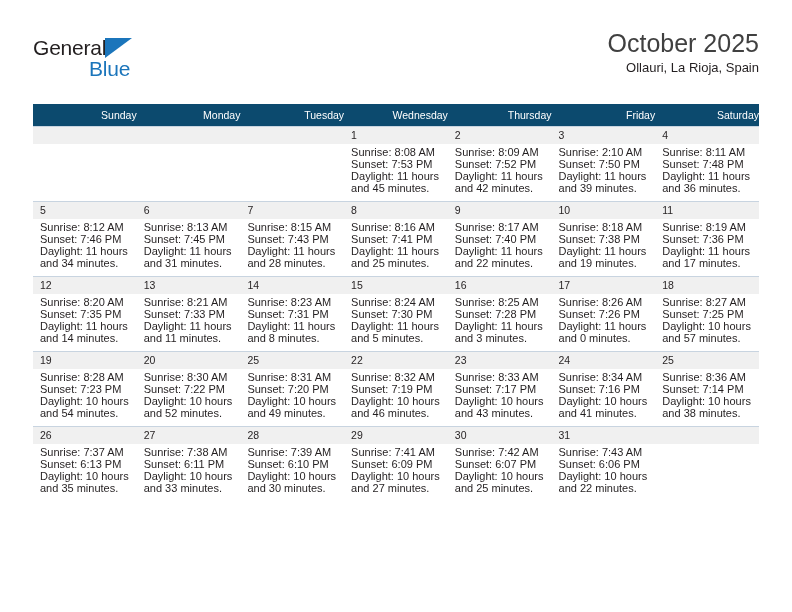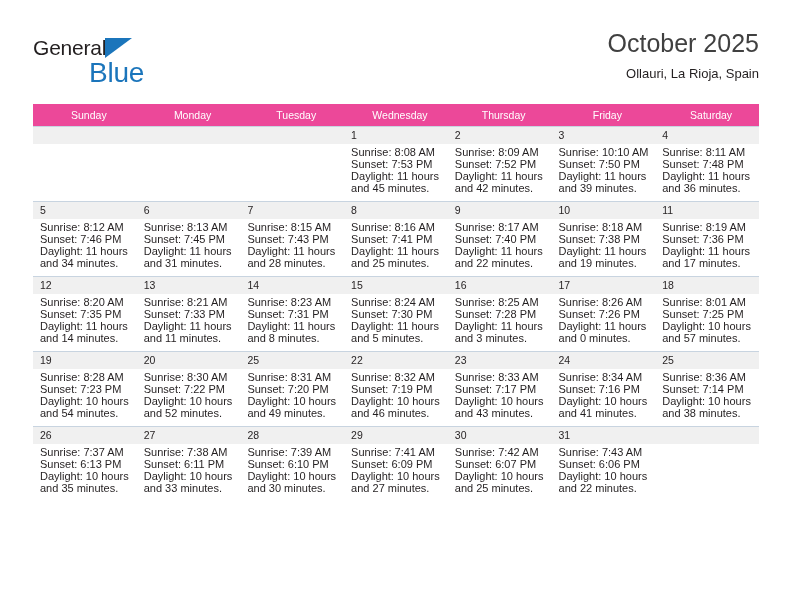--- a/index.html
+++ b/index.html
@@ -51,60 +51,59 @@
     top: 2px;
     width: 0;
     height: 0;
     border-left: 27px solid #1b75bb;
     border-bottom: 20px solid transparent;
   }
   .logo-blue {
     position: absolute;
     left: 56px;
     top: 21px;
-    font-size: 28px;
+    font-size: 21px;
     letter-spacing: -0.2px;
     color: #1b75bb;
     font-family: "Liberation Sans", sans-serif;
   }
   .title-block {
     position: absolute;
     right: 0;
     top: 0;
     text-align: right;
   }
   .cal-title {
     font-size: 25px;
     color: #404040;
     line-height: 30px;
     white-space: nowrap;
   }
   .cal-subtitle {
     font-size: 13px;
     color: #231f20;
     line-height: 20px;
-    margin-top: 6px;
     white-space: nowrap;
   }
 
   
   .calendar {
     position: absolute;
     left: 33px;
     top: 104px;
     width: 726px;
     border-collapse: collapse;
     table-layout: fixed;
   }
   .calendar th {
-    background: #ec4899;
+    background: #0c4a6e;
     color: #ffffff;
     font-size: 10.5px;
     font-weight: normal;
-    text-align: center;
+    text-align: right;
     padding: 5px 0 5px 8px;
     height: 11px;
     border: none;
   }
   .calendar td {
     width: 103.7px;
     height: 74px;
     vertical-align: top;
     padding: 0;
     border-top: 1px solid #c8d4e0;
@@ -228,21 +227,21 @@
                 <div>Sunset: 7:52 PM</div>
                 <div>Daylight: 11 hours</div>
                 <div>and 42 minutes.</div>
               </div>
             </div>
           </td>
           <td>
             <div class="cell-inner">
               <div class="daynum-band">3</div>
               <div class="cell-body">
-                <div>Sunrise: 10:10 AM</div>
+                <div>Sunrise: 2:10 AM</div>
                 <div>Sunset: 7:50 PM</div>
                 <div>Daylight: 11 hours</div>
                 <div>and 39 minutes.</div>
               </div>
             </div>
           </td>
           <td>
             <div class="cell-inner">
               <div class="daynum-band">4</div>
               <div class="cell-body">
@@ -397,21 +396,21 @@
                 <div>Sunset: 7:26 PM</div>
                 <div>Daylight: 11 hours</div>
                 <div>and 0 minutes.</div>
               </div>
             </div>
           </td>
           <td>
             <div class="cell-inner">
               <div class="daynum-band">18</div>
               <div class="cell-body">
-                <div>Sunrise: 8:01 AM</div>
+                <div>Sunrise: 8:27 AM</div>
                 <div>Sunset: 7:25 PM</div>
                 <div>Daylight: 10 hours</div>
                 <div>and 57 minutes.</div>
               </div>
             </div>
           </td>
         </tr>
         <tr>
           <td>
             <div class="cell-inner">

